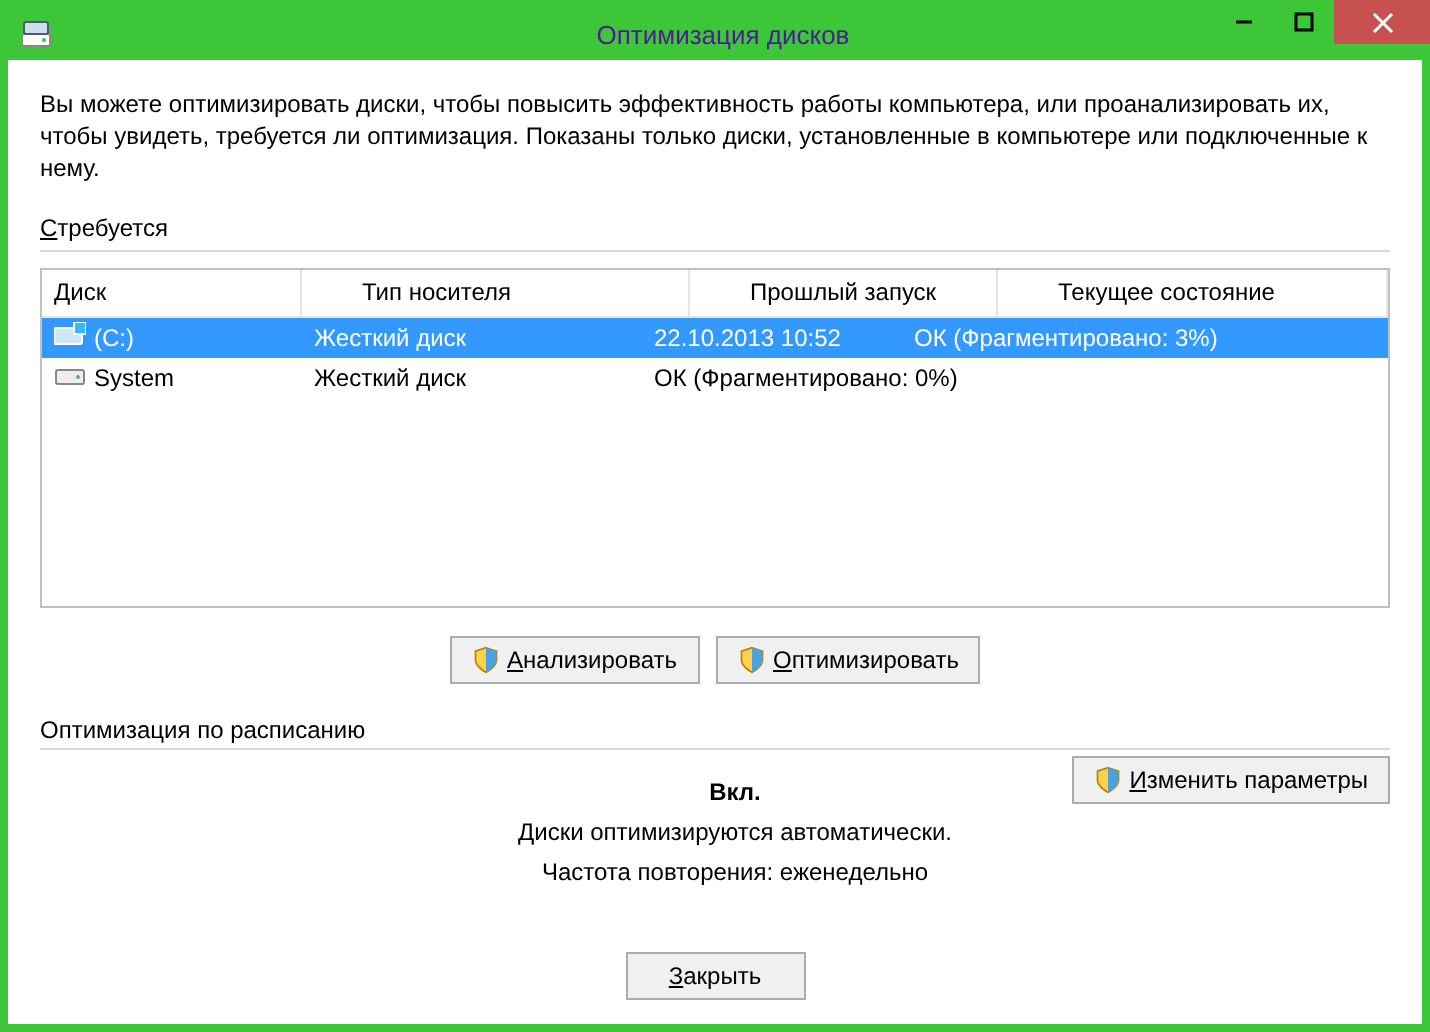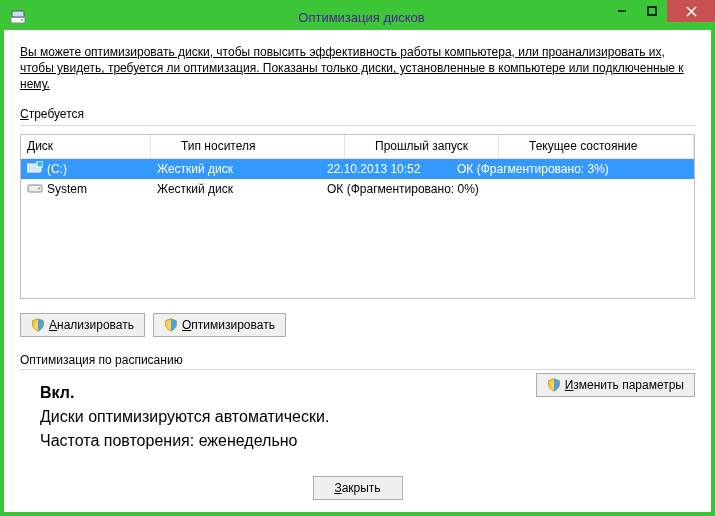--- a/index.html
+++ b/index.html
@@ -6,45 +6,45 @@
   html, body { width: 715px; height: 516px; font-family: "Segoe UI", Tahoma, sans-serif; font-size: 12px; color: #000; }
   .window { width: 715px; height: 516px; background: #3dc638; padding: 4px; position: relative; }
   .titlebar { height: 26px; display: flex; align-items: center; position: relative; }
   .titlebar .appicon { width: 16px; height: 16px; margin-left: 6px; }
   .titlebar .title { position: absolute; left: 8px; right: 0; text-align: center; font-size: 13px; color: #4c1d95; pointer-events: none; }
   .winbtns { position: absolute; top: -4px; right: -4px; display: flex; }
   .winbtn { width: 30px; height: 22px; display: flex; align-items: center; justify-content: center; background: transparent; }
   .winbtn.close { width: 48px; background: #c75050; color: #fff; }
   .winbtn svg { display: block; }
   .client { background: #fff; width: 100%; height: calc(100% - 26px); padding: 14px 16px 12px 16px; display: flex; flex-direction: column; }
-  .desc { font-size: 12px; line-height: 1.35; color: #000; margin-bottom: 14px; text-decoration: underline; }
+  .desc { font-size: 12px; line-height: 1.35; color: #000; margin-bottom: 14px; }
   .fieldset-label { font-size: 12px; color: #000; margin-bottom: 2px; }
   .fieldset-label .first { text-decoration: underline; }
   .hr { border: none; border-top: 1px solid #d8d8d8; margin: 2px 0 8px 0; }
   .listbox { border: 1px solid #c0c0c0; height: 170px; background: #fff; overflow: hidden; }
   .lh { display: flex; height: 24px; align-items: center; font-size: 12px; color: #000; gap: 24px; }
   .lh > div, .row > div { padding: 0 6px; white-space: nowrap; overflow: hidden; text-overflow: ellipsis; }
   .c-disk { width: 130px; }
   .c-type { width: 170px; }
   .c-last { width: 130px; }
   .c-state { flex: 1; }
   .lh .hcell { border-right: 1px solid #e5e5e5; height: 100%; display: flex; align-items: center; }
   .lh { border-bottom: 1px solid #e5e5e5; background: #fff; }
   .row { display: flex; height: 20px; align-items: center; font-size: 12px; }
   .row.selected { background: #0a84ff; background: #2a8dd4; background: #3399ff; color: #fff; }
   .row.selected { background: #0a84ff; }
   .row.selected { background: #3399ff; }
   .row .diskcell { display: flex; align-items: center; gap: 4px; }
-  .btnrow { display: flex; justify-content: flex-start; gap: 8px; margin-top: 14px; margin-bottom: 16px; }
+  .btnrow { display: flex; justify-content: center; gap: 8px; margin-top: 14px; margin-bottom: 16px; }
   .btn { height: 24px; min-width: 110px; padding: 0 10px; background: #f0f0f0; border: 1px solid #acacac; font-size: 12px; display: inline-flex; align-items: center; justify-content: center; gap: 4px; cursor: pointer; }
   .shield { width: 14px; height: 14px; }
   .sched-area { position: relative; margin-bottom: 12px; }
   .sched-body { padding: 6px 0 0 20px; }
   .sched-body .on { font-weight: bold; margin-bottom: 6px; }
-  .sched-body p { font-size: 16px; margin-bottom: 6px; }
+  .sched-body p { font-size: 12px; margin-bottom: 6px; text-align: center; }
   .change-btn-wrap { position: absolute; right: 0; top: 20px; }
   .footer { margin-top: auto; display: flex; justify-content: center; padding-top: 8px; }
   .footer .btn { min-width: 90px; }
   .u { text-decoration: underline; }
   .row.selected { background: #3399ff; }
 </style>
 </head>
 <body>
 
 <div class="window">

